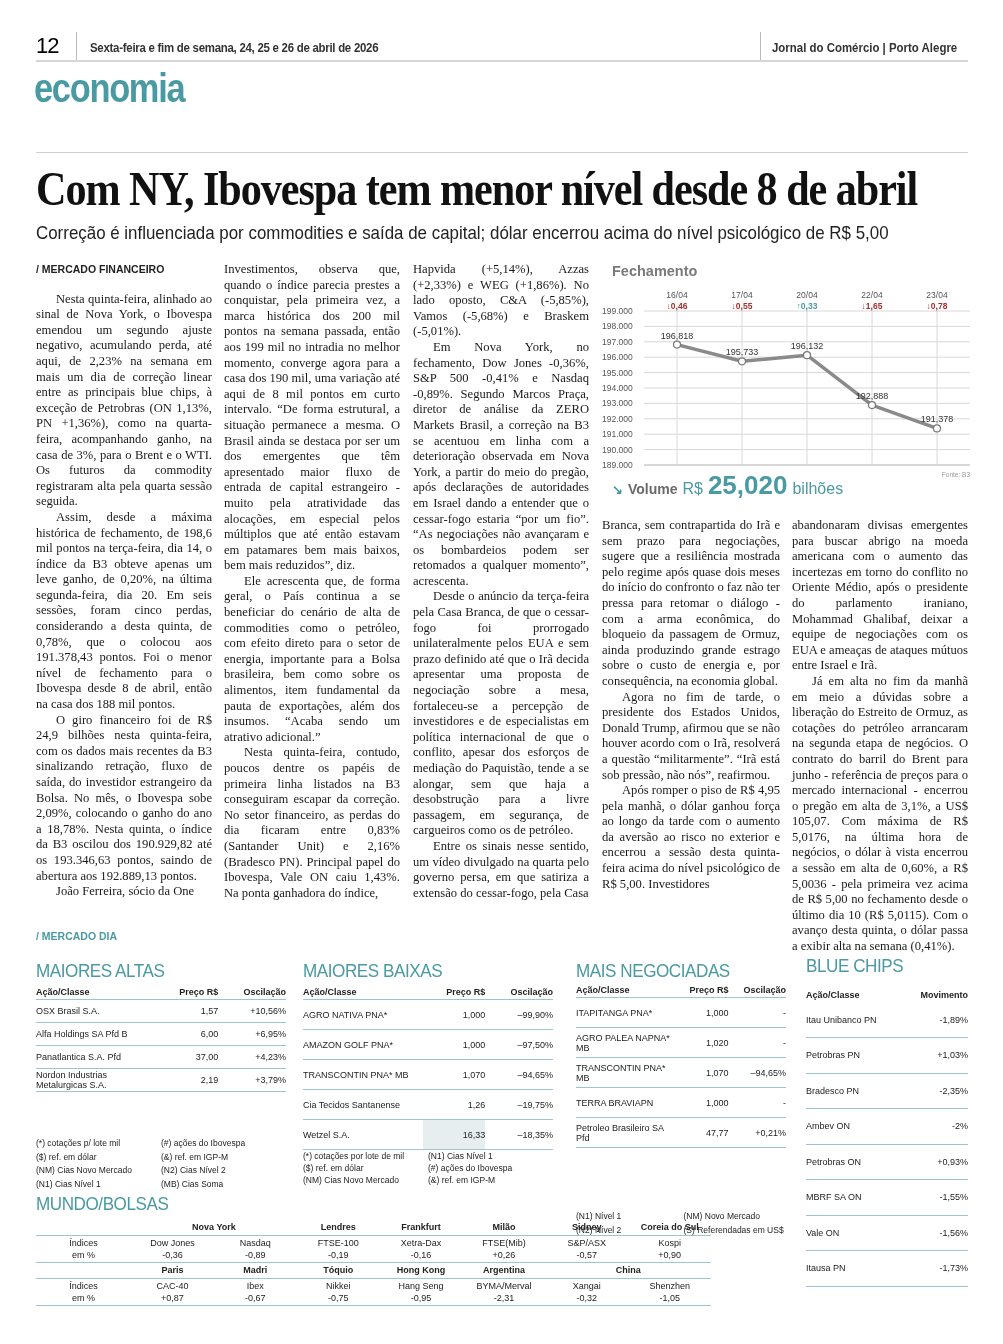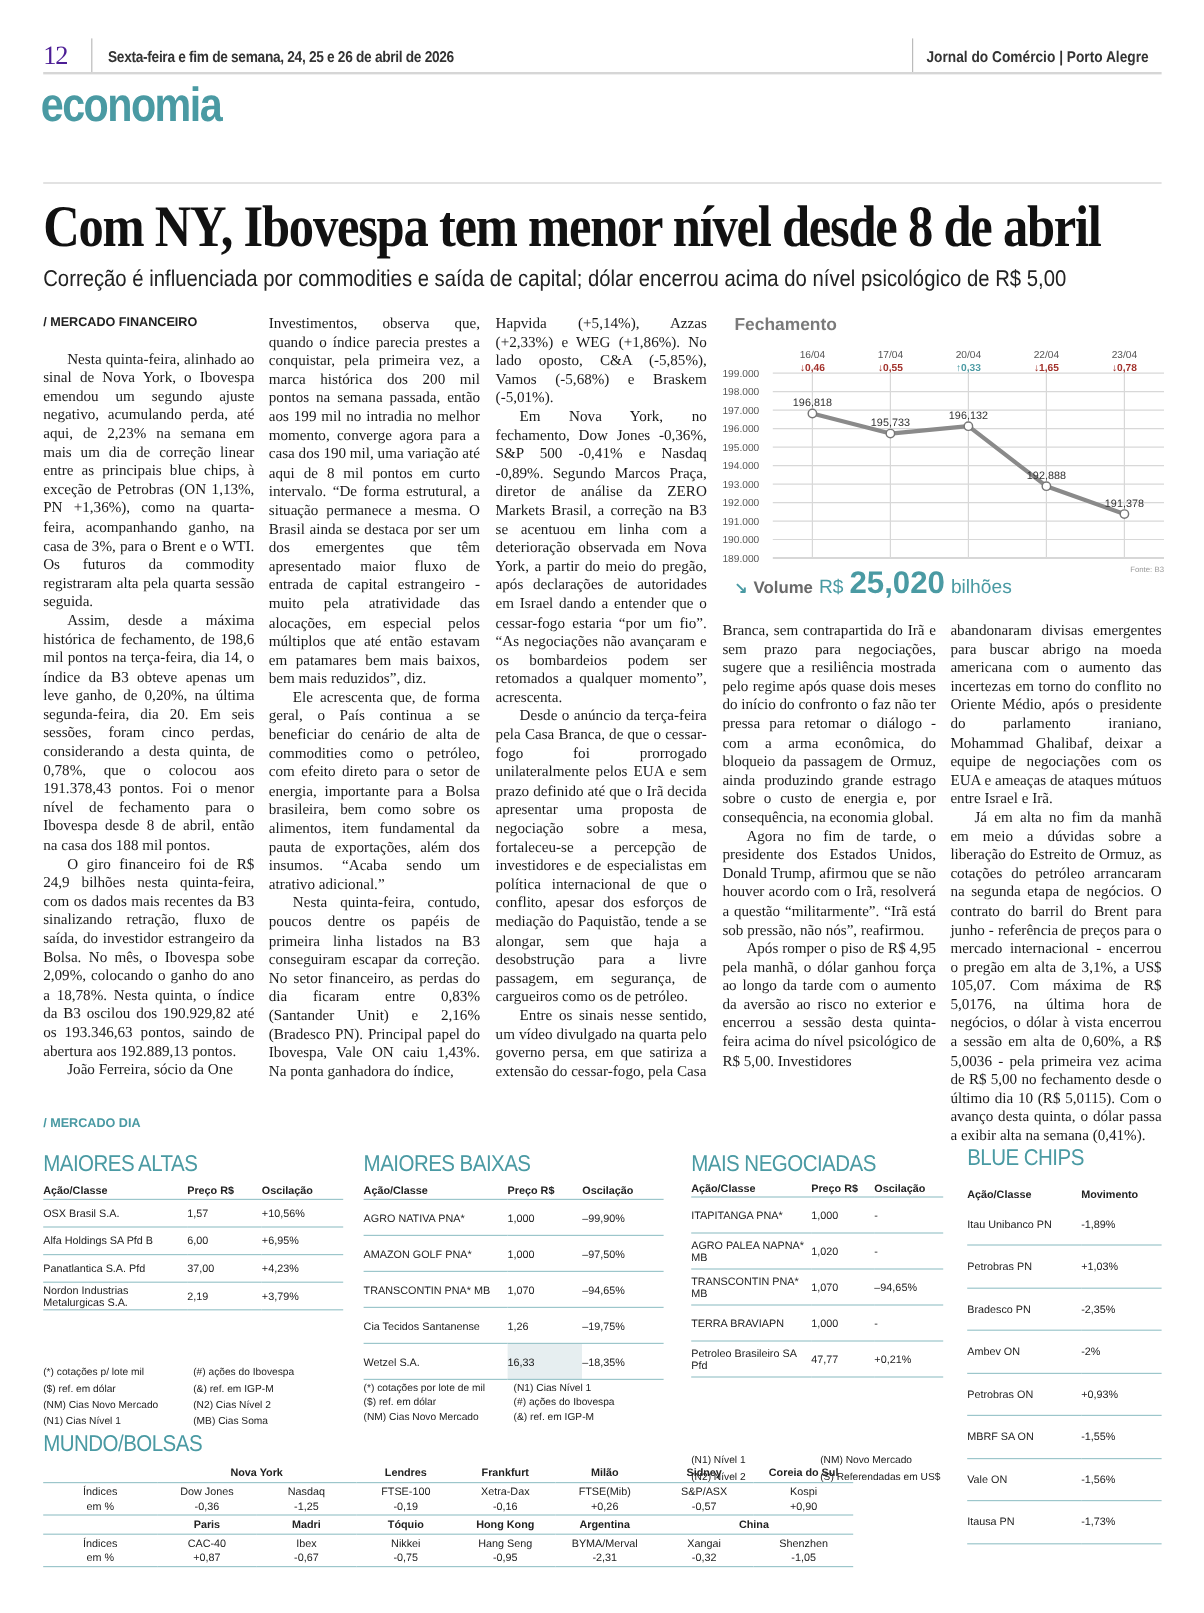--- a/index.html
+++ b/index.html
@@ -1,20 +1,20 @@
 <!DOCTYPE html>
 <html><head>
 <meta charset="utf-8">
 <style>
   * { box-sizing: border-box; margin: 0; padding: 0; }
   body { width: 1003px; height: 1344px; background: #ffffff; color: #1a1a1a; font-family: "DejaVu Serif", serif; position: relative; overflow: hidden; }
   .abs { position: absolute; }
 
   
-  #page-num { left: 36px; top: 33px; font-family: Liberation Serif, serif; font-size: 22px; color: #4c1d95; letter-spacing: -1px; }
+  #page-num { left: 36px; top: 33px; font-family: Liberation Sans, sans-serif; font-size: 22px; color: #000000; letter-spacing: -1px; }
   #hdr-sep1 { left: 76px; top: 32px; width: 1px; height: 28px; background: #bbb; }
   #hdr-date { left: 90px; top: 40px; font-family: "Liberation Sans", sans-serif; font-size: 13px; font-weight: bold; color: #333; letter-spacing: -0.3px; transform: scaleX(0.88); transform-origin: left; }
   #hdr-sep2 { left: 760px; top: 32px; width: 1px; height: 28px; background: #bbb; }
   #hdr-pub { left: 772px; top: 40px; font-family: "Liberation Sans", sans-serif; font-size: 13px; font-weight: bold; color: #333; transform: scaleX(0.88); transform-origin: left; white-space: nowrap; }
   #hdr-rule { left: 36px; top: 60px; width: 932px; height: 2px; background: #d6d6d6; }
   #section { left: 34px; top: 66px; font-family: "Liberation Sans", sans-serif; font-size: 40px; font-weight: bold; color: #4a9aa3; letter-spacing: -1.5px; transform: scaleX(0.86); transform-origin: left; }
   #top-rule { left: 36px; top: 152px; width: 932px; height: 1px; background: #cfcfcf; }
 
   #headline { left: 36px; top: 160px; width: 940px; font-family: "Liberation Serif", serif; font-weight: bold; font-size: 49px; letter-spacing: -1.2px; color: #111; white-space: nowrap; transform: scaleX(0.86); transform-origin: left; }
   #subhead { left: 36px; top: 222px; font-family: "Liberation Sans", sans-serif; font-size: 19px; color: #222; white-space: nowrap; transform: scaleX(0.89); transform-origin: left; }
@@ -32,21 +32,21 @@
   #volume .cur { color: #4a9aa3; font-size: 16px; }
   #volume .num { color: #4a9aa3; font-size: 26px; font-weight: bold; }
   #volume .unit { color: #4a9aa3; font-size: 16px; }
 
   
   .kicker2 { font-family: "Liberation Sans", sans-serif; font-size: 10.5px; font-weight: bold; color: #4a9aa3; }
   .tbl-title { font-family: "Liberation Sans", sans-serif; font-size: 19px; color: #4a9aa3; letter-spacing: -0.5px; transform: scaleX(0.9); transform-origin: left; white-space: nowrap; }
   .tbl { position: absolute; font-family: "Liberation Sans", sans-serif; font-size: 9px; color: #222; border-collapse: collapse; }
   .tbl th { font-weight: bold; font-size: 9px; text-align: left; padding: 2px 0; border-bottom: 1px solid #9cc6cb; }
   .tbl td { padding: 0 0; border-bottom: 1px solid #9cc6cb; vertical-align: middle; }
-  .tbl td.c, .tbl th.c { text-align: left; }
+  .tbl td.c, .tbl th.c { text-align: right; }
   .notes { position: absolute; font-family: "Liberation Sans", sans-serif; font-size: 8.5px; color: #222; line-height: 13.5px; display: grid; grid-template-columns: 1fr 1fr; }
   .hl { background: #e6eef0; }
 
   
   #mundo-title { left: 36px; top: 1193px; }
   .world { position: absolute; left: 36px; width: 758px; font-family: "Liberation Sans", sans-serif; font-size: 9px; color: #222; }
   .wrow { display: grid; grid-template-columns: 95px repeat(8, 1fr); text-align: center; }
   .wcity { font-weight: bold; border-bottom: 1px solid #9cc6cb; padding: 2px 0; height: 16px; }
   .wvals { border-bottom: 1px solid #9cc6cb; line-height: 12px; padding: 1px 0; }
   .span2 { grid-column: span 2; }
@@ -348,21 +348,21 @@
       <div class="wvals">
         <div>Índices</div>
         <div>em %</div>
       </div>
       <div class="wvals">
         <div>Dow Jones</div>
         <div>-0,36</div>
       </div>
       <div class="wvals">
         <div>Nasdaq</div>
-        <div>-1,25</div>
+        <div>-0,89</div>
       </div>
       <div class="wvals">
         <div>FTSE-100</div>
         <div>-0,19</div>
       </div>
       <div class="wvals">
         <div>Xetra-Dax</div>
         <div>-0,16</div>
       </div>
       <div class="wvals">

